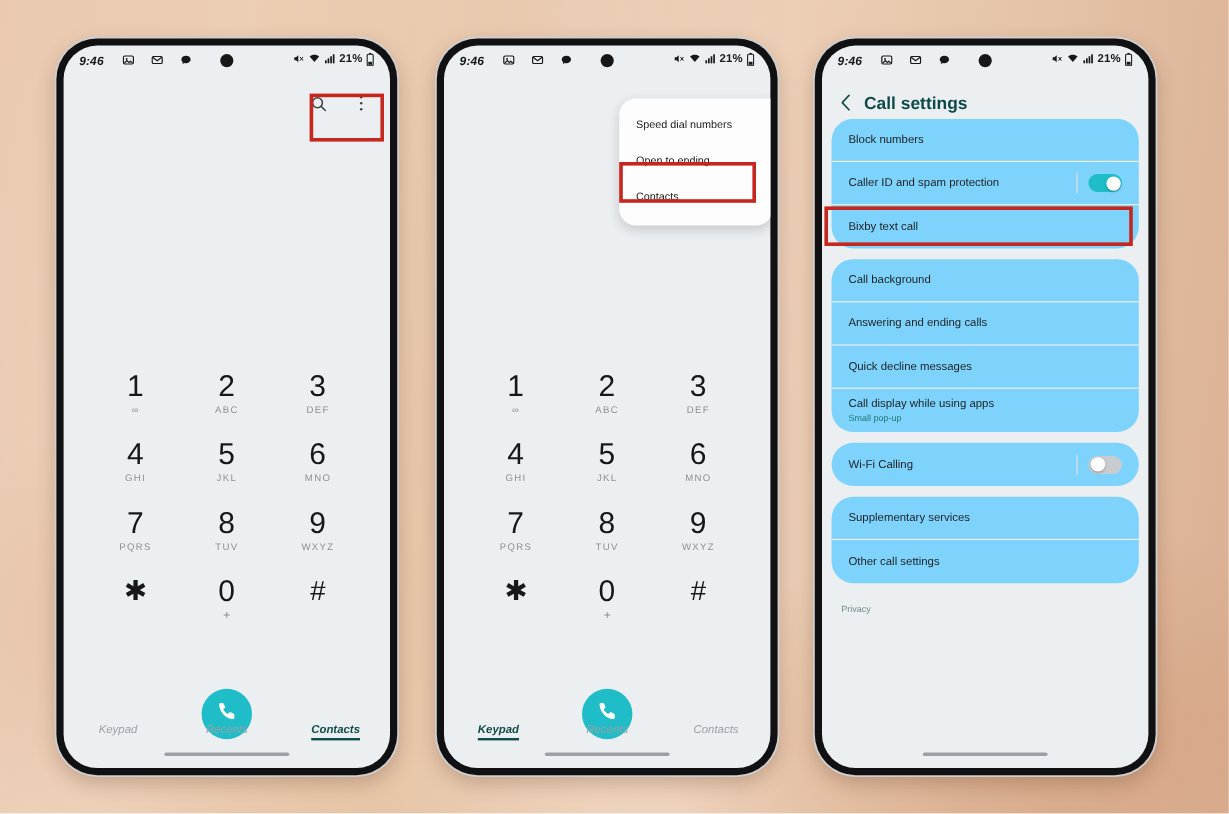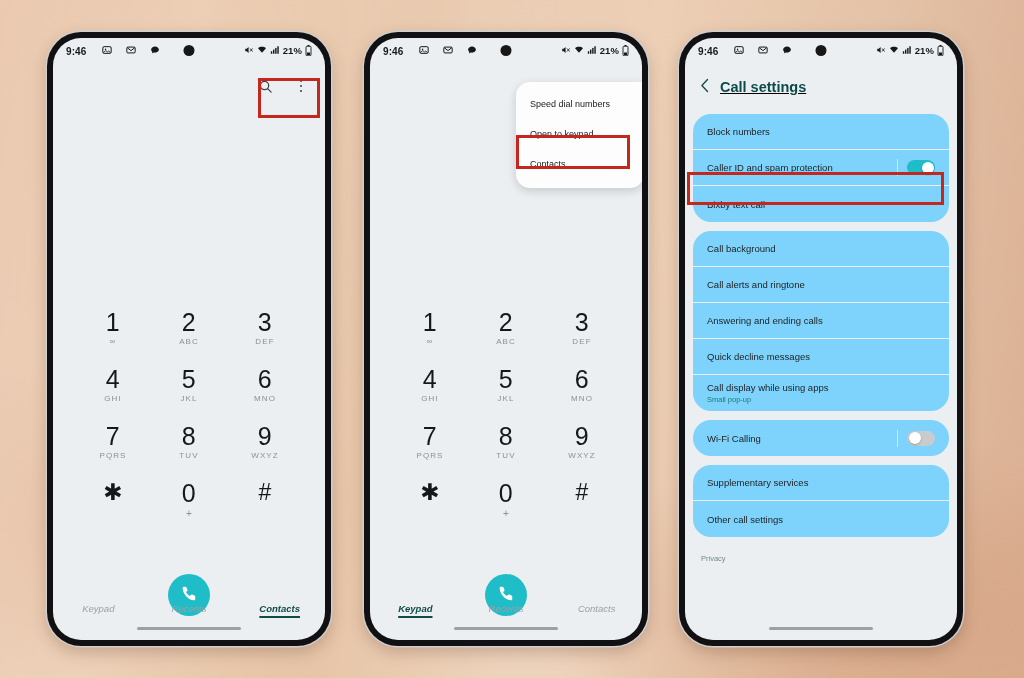--- a/index.html
+++ b/index.html
@@ -56,21 +56,21 @@
   .statusbar {
     position: relative;
     height: 26px;
     display: flex;
     align-items: center;
     padding: 0 13px;
     font-size: 9.5px;
     color: #16181a;
     letter-spacing: .1px;
   }
-  .sb-left { display: flex; align-items: center; gap: 14px; }
+  .sb-left { display: flex; align-items: center; gap: 14px; font-style: italic; }
   .sb-time { font-size: 10px; font-weight: 600; margin-right: 2px; }
   .sb-right { margin-left: auto; display: flex; align-items: flex-start; gap: 3px; font-size: 9.5px; font-weight: 600;}
   .camhole {
     position: absolute; left: 50%; top: 7px;
     transform: translateX(-50%);
     width: 11px; height: 11px; border-radius: 50%;
     background: #171717;
   }
   .sb-ico { display: inline-block; line-height: 1; }
 
@@ -183,22 +183,21 @@
     color: #202124;
     white-space: nowrap;
   }
 
   
   .set-screen { background: #eceff1; height: 100%; display: flex; flex-direction: column; }
   .set-header {
     display: flex;
     align-items: center;
     gap: 10px;
-    padding: 14px 14px 18px 14px;
-    text-decoration: underline;
+    padding: 14px 14px 3px 14px;
   }
   .set-header .back { font-size: 17px; color: #0f4c4a; line-height: 1; }
   .set-header .title { font-size: 14.5px; font-weight: 700; color: #0d4a47; }
 
   .set-body { flex: 1; overflow: hidden; }
   .card {
     background: #7dd3fc;
     border-radius: 18px;
     margin: 0 8px 9px 8px;
     overflow: hidden;
@@ -408,21 +407,21 @@
                 <rect x="4" y="0" width="4" height="2" fill="#16181a"></rect>
                 <rect x="1" y="2.5" width="10" height="19" rx="2" fill="none" stroke="#16181a" stroke-width="1.8"></rect>
                 <rect x="2.8" y="15" width="6.4" height="5" fill="#16181a"></rect>
               </svg>
           </span>
         </div>
       </div>
 
       <div class="popup">
         <div class="popup-item">Speed dial numbers</div>
-        <div class="popup-item">Open to keypad</div>
+        <div class="popup-item">Open to ending</div>
         <div class="popup-item">Contacts</div>
       </div>
 
       <div class="keypad">
         <div class="key"><span class="num">1</span><span class="sub">∞</span></div>
         <div class="key"><span class="num">2</span><span class="sub">ABC</span></div>
         <div class="key"><span class="num">3</span><span class="sub">DEF</span></div>
         <div class="key"><span class="num">4</span><span class="sub">GHI</span></div>
         <div class="key"><span class="num">5</span><span class="sub">JKL</span></div>
         <div class="key"><span class="num">6</span><span class="sub">MNO</span></div>
@@ -545,25 +544,20 @@
         </div>
 
         <div class="card">
           <div class="row">
             <div class="rtext">
                 <div class="rlabel">Call background</div>
               </div>
           </div>
           <div class="row">
             <div class="rtext">
-                <div class="rlabel">Call alerts and ringtone</div>
-              </div>
-          </div>
-          <div class="row">
-            <div class="rtext">
                 <div class="rlabel">Answering and ending calls</div>
               </div>
           </div>
           <div class="row">
             <div class="rtext">
                 <div class="rlabel">Quick decline messages</div>
               </div>
           </div>
           <div class="row">
             <div class="rtext">

